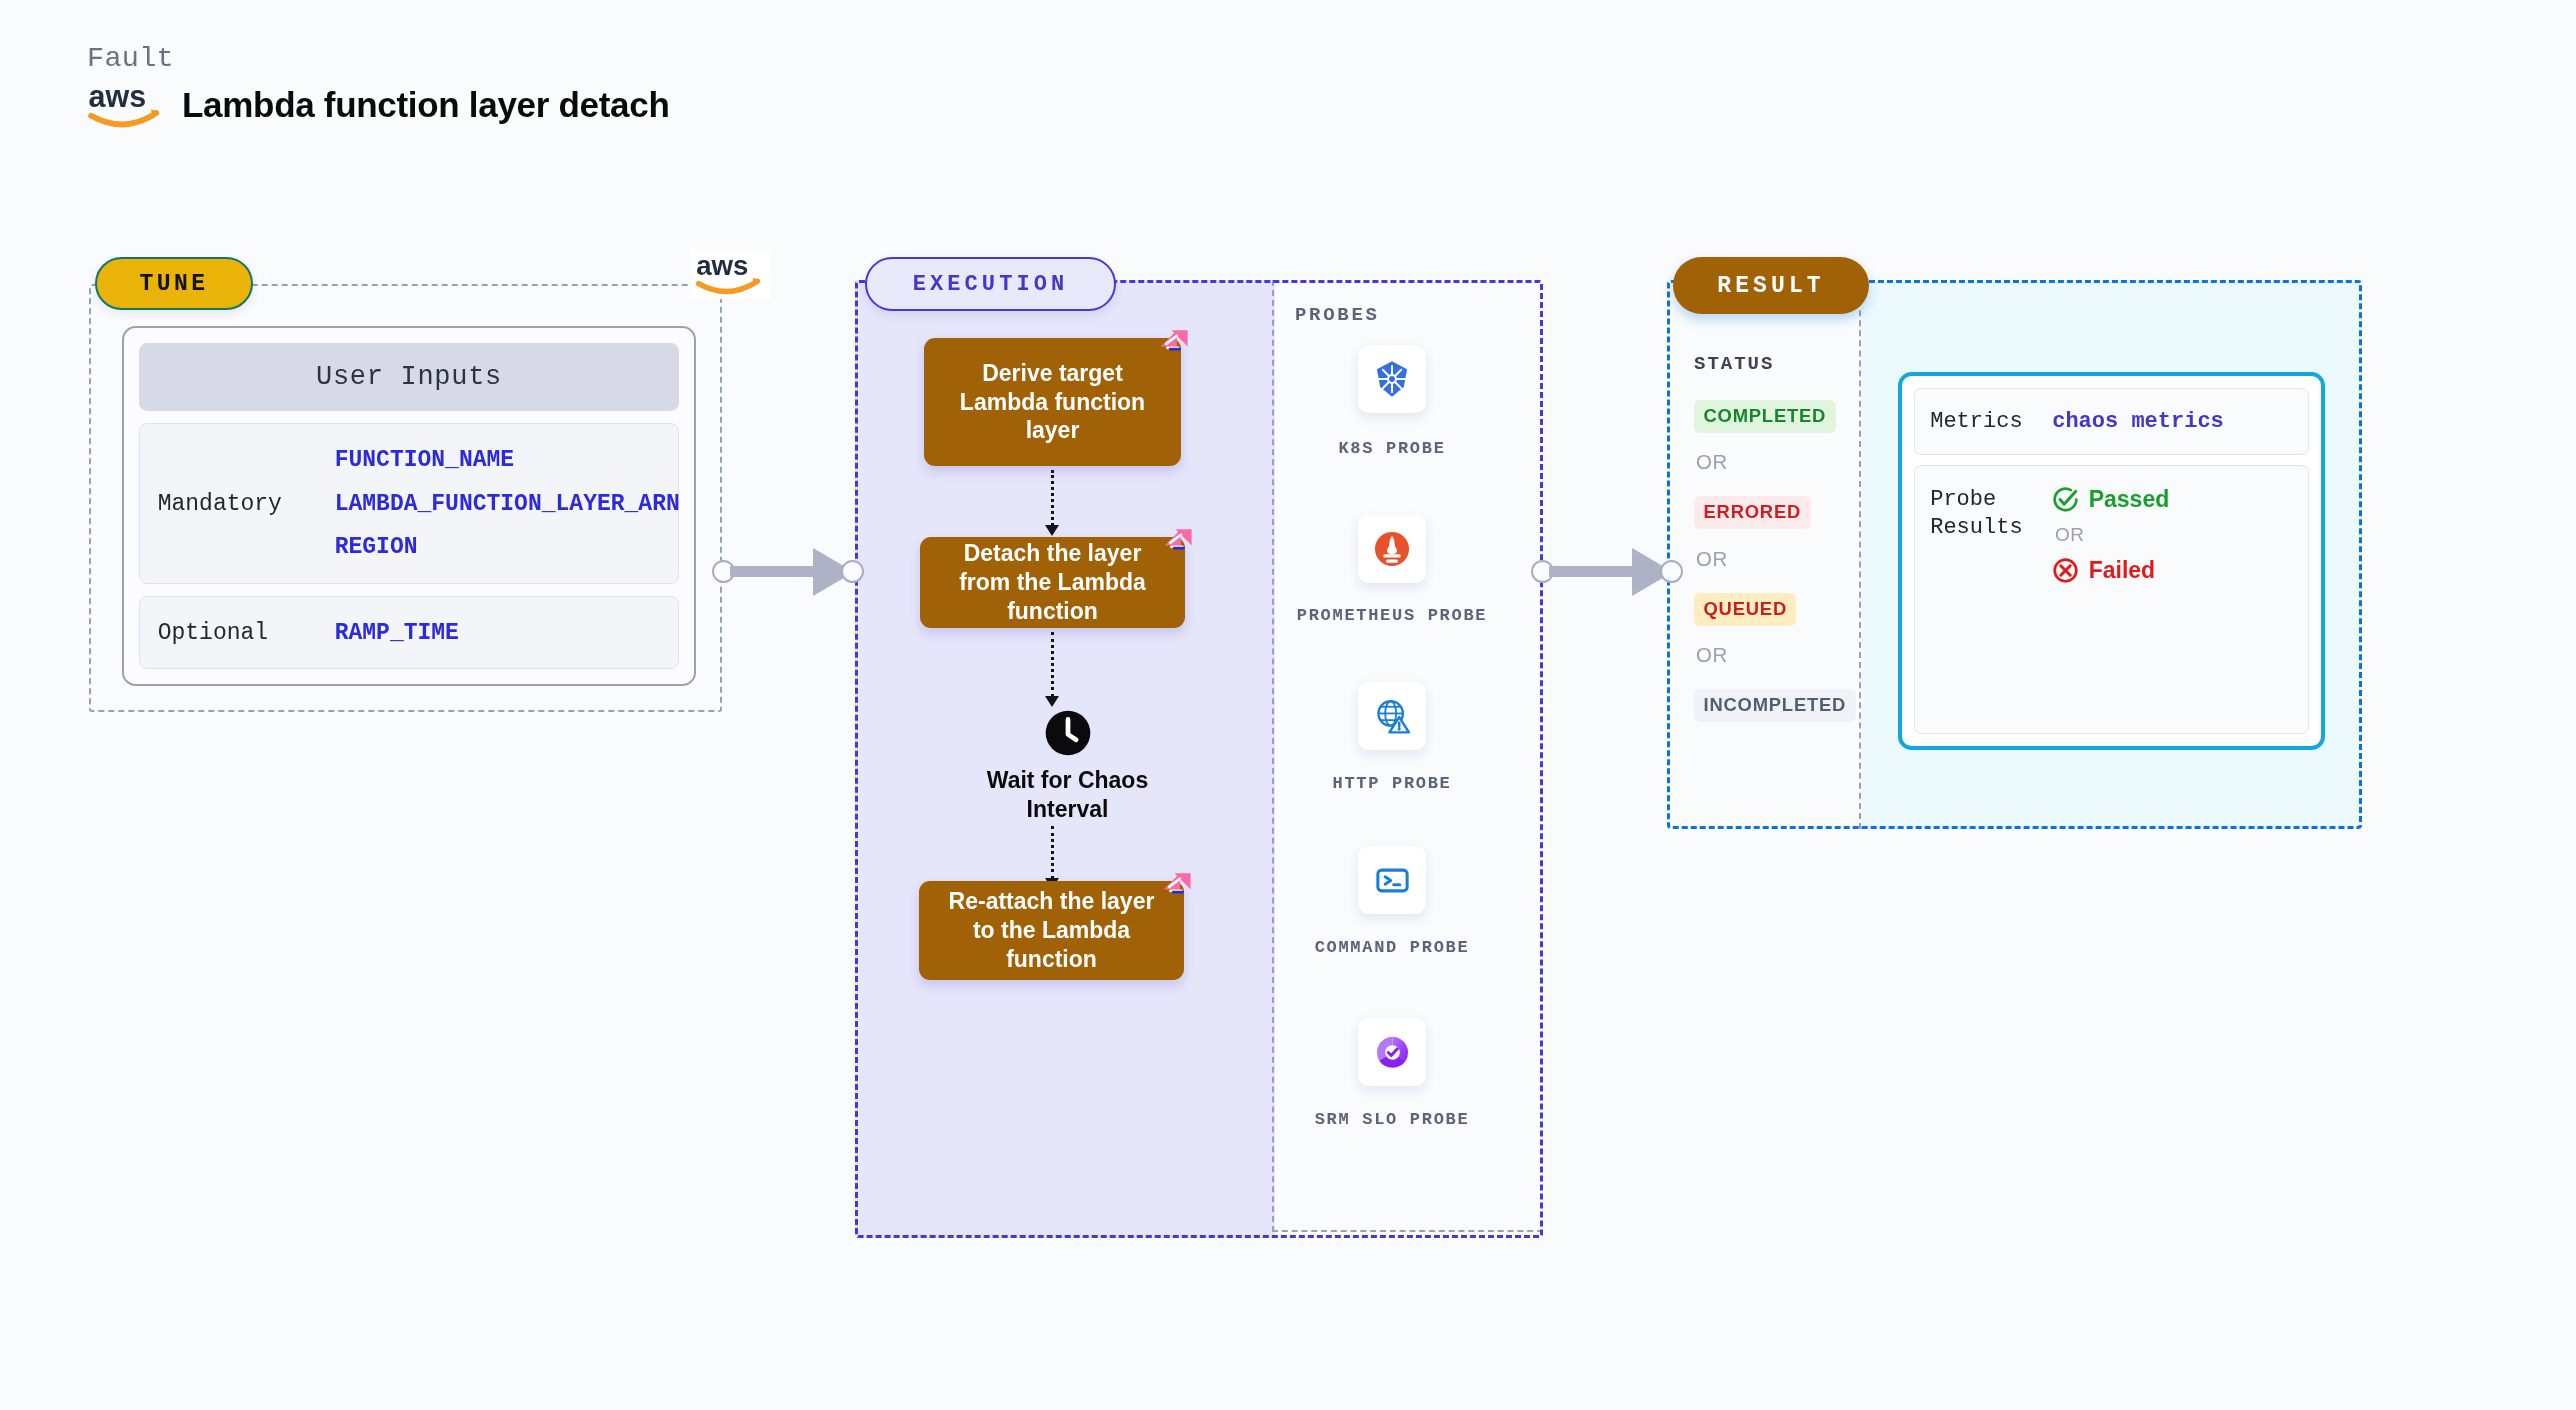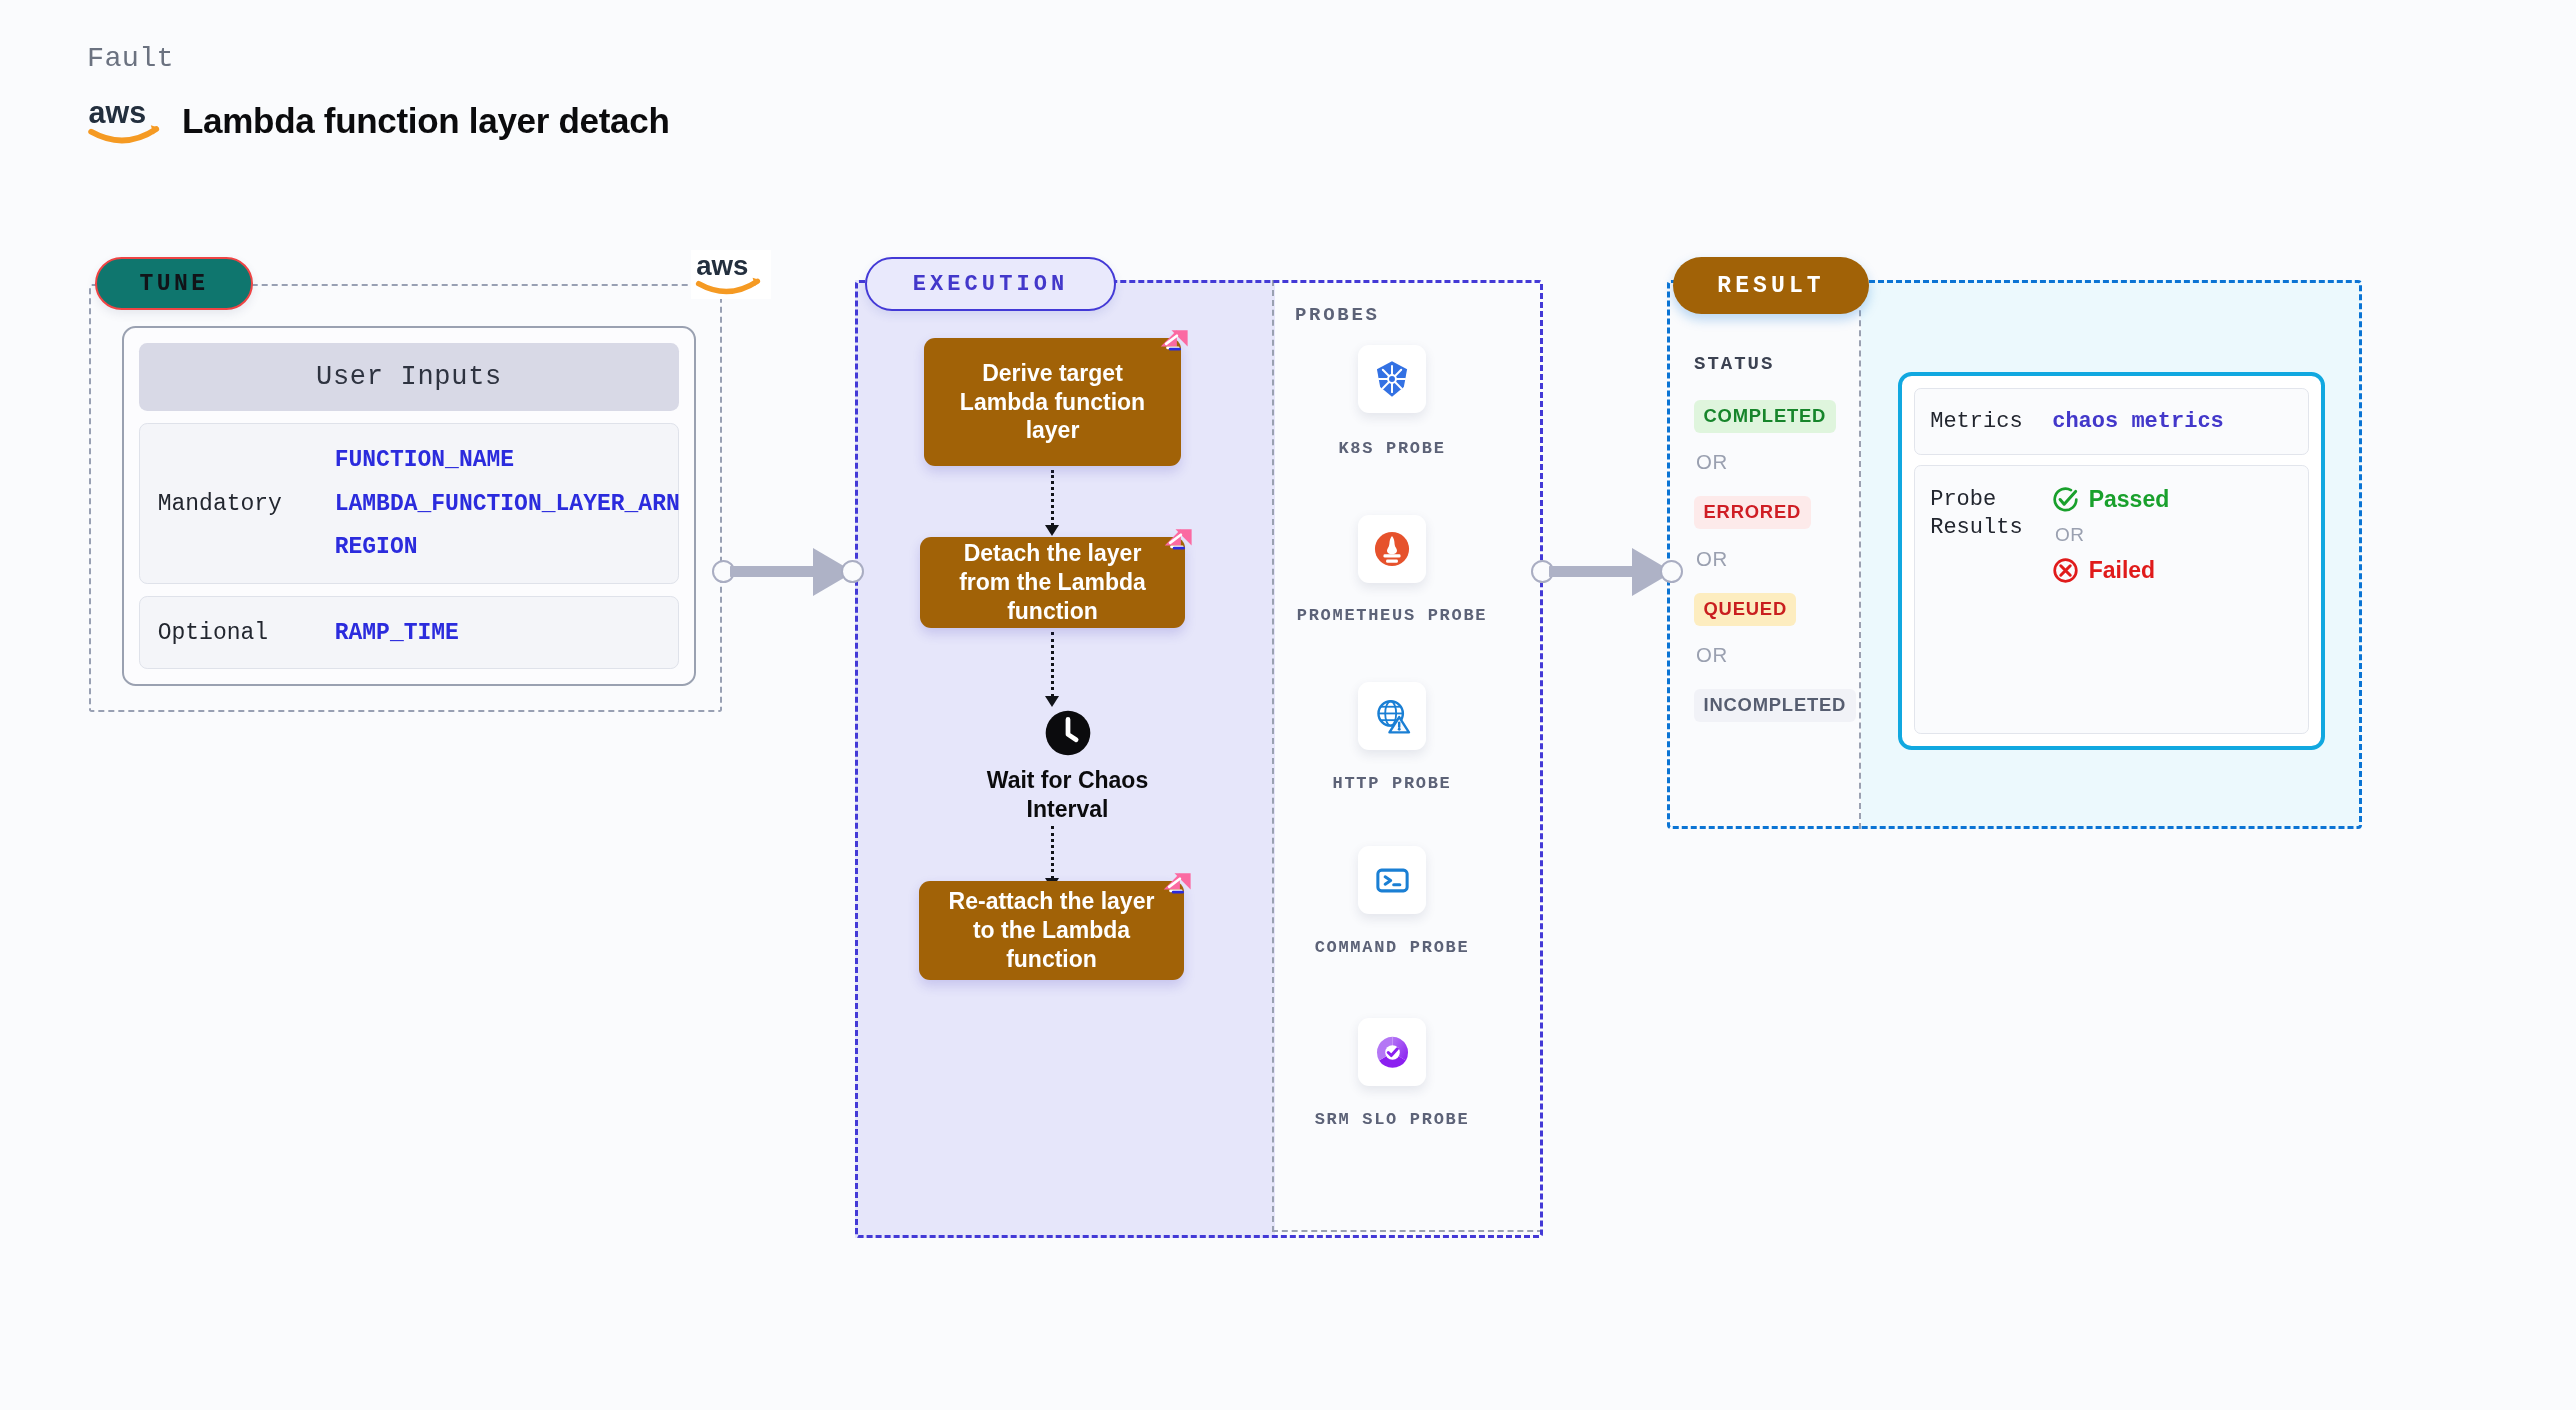--- a/index.html
+++ b/index.html
@@ -11,21 +11,21 @@
     overflow: hidden;
   }
 
   
   #header { position: absolute; left: 87px; top: 42px; }
   #fault-label {
     font-family: "Liberation Mono", monospace;
     font-size: 28.5px;
     color: #6b7280;
     letter-spacing: 0.3px;
-    margin-bottom: 21px;
+    margin-bottom: 5px;
   }
   #header-row { display: flex; align-items: center; gap: 15px; }
   #aws-logo-header { width: 80px; height: 49px; }
   #fault-title {
     font-size: 35px;
     font-weight: bold;
     color: #0b0b0d;
     letter-spacing: -0.3px;
   }
 
@@ -33,22 +33,22 @@
   .panel-pill {
     position: absolute;
     display: flex;
     align-items: center;
     justify-content: center;
     border-radius: 679px;
     z-index: 20;
   }
   .pill-tune {
     left: 95px; top: 257px; width: 158px; height: 53px;
-    background: #0f766e;
-    border: 2px solid #ef4444;
+    background: #eab308;
+    border: 2px solid #0f766e;
     box-shadow: 0 4.1px 9.5px rgba(60,70,110,0.10);
   }
   .pill-tune span {
     font-family: "Liberation Mono", monospace;
     font-size: 23px; font-weight: bold; letter-spacing: 3.4px;
     color: #111318;
   }
   .pill-exec {
     left: 865px; top: 257px; width: 251px; height: 54px;
     background: #e9e9fc;

